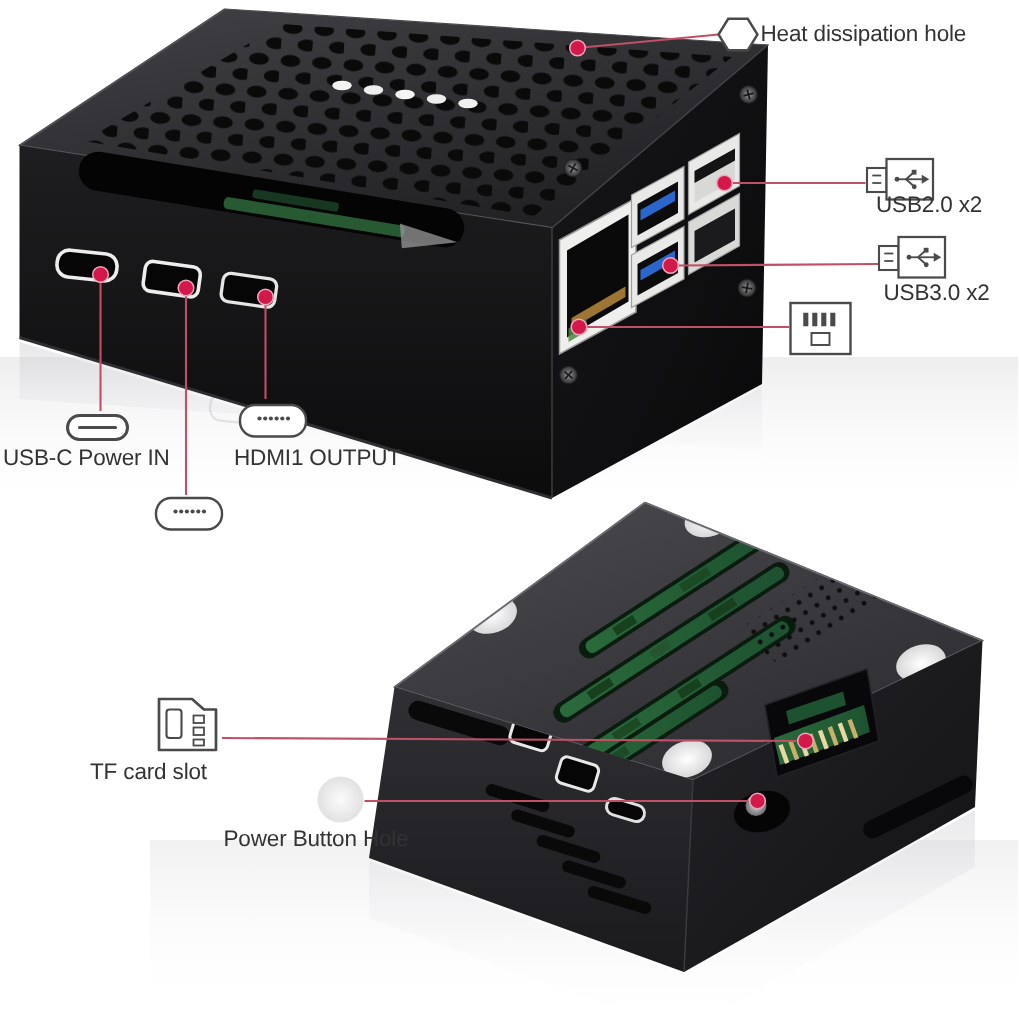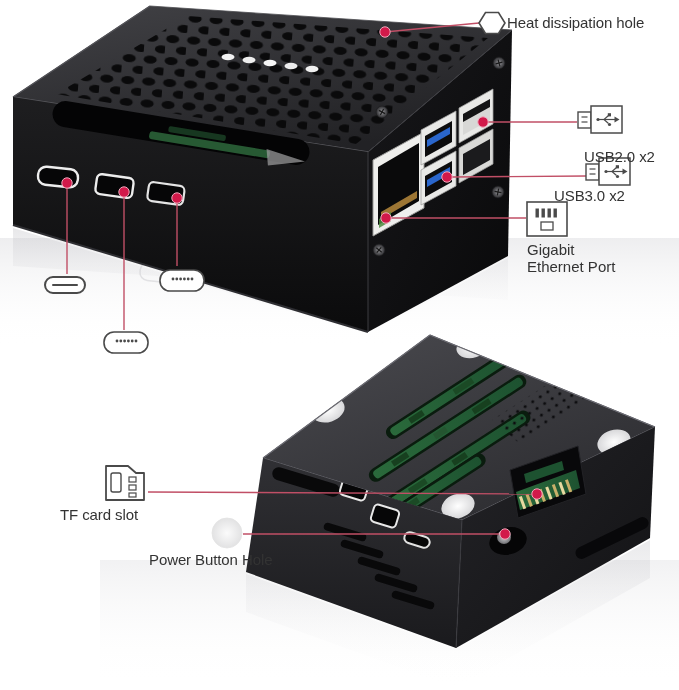--- a/index.html
+++ b/index.html
@@ -347,22 +347,20 @@
       <rect x="111" y="473" width="10" height="19" rx="2" fill="none" stroke="#4a4a4a" stroke-width="1.4"></rect>
       <rect x="129" y="477" width="7" height="5" fill="none" stroke="#4a4a4a" stroke-width="1.2"></rect>
       <rect x="129" y="485" width="7" height="5" fill="none" stroke="#4a4a4a" stroke-width="1.2"></rect>
       <rect x="129" y="493" width="7" height="4" fill="none" stroke="#4a4a4a" stroke-width="1.2"></rect>
     </g>
     <circle cx="227" cy="533" r="15" fill="url(#pwrIconG)" stroke="#e3e3e3" stroke-width="0.8"></circle>
   </g>
 </svg>
 
 <div class="lbl" style="left:507px;top:14px">Heat dissipation hole</div>
-<div class="lbl" style="left:584px;top:148px">USB2.0 x2</div>
-<div class="lbl" style="left:554px;top:187px">USB3.0 x2</div>
-<div class="lbl2" style="left:527px;top:241px">
-  <div>Gigabit</div>
-  <div>Ethernet Port</div>
-</div>
+<div class="lbl" style="left:584px;top:128px">USB2.0 x2</div>
+<div class="lbl" style="left:589px;top:187px">USB3.0 x2</div>
+<div class="lbl" style="left:2px;top:297px">USB-C Power IN</div>
+<div class="lbl" style="left:156px;top:297px">HDMI1 OUTPUT</div>
 <div class="lbl" style="left:60px;top:506px">TF card slot</div>
 <div class="lbl" style="left:149px;top:551px">Power Button Hole</div>
 
 </div>
 
 </body></html>

